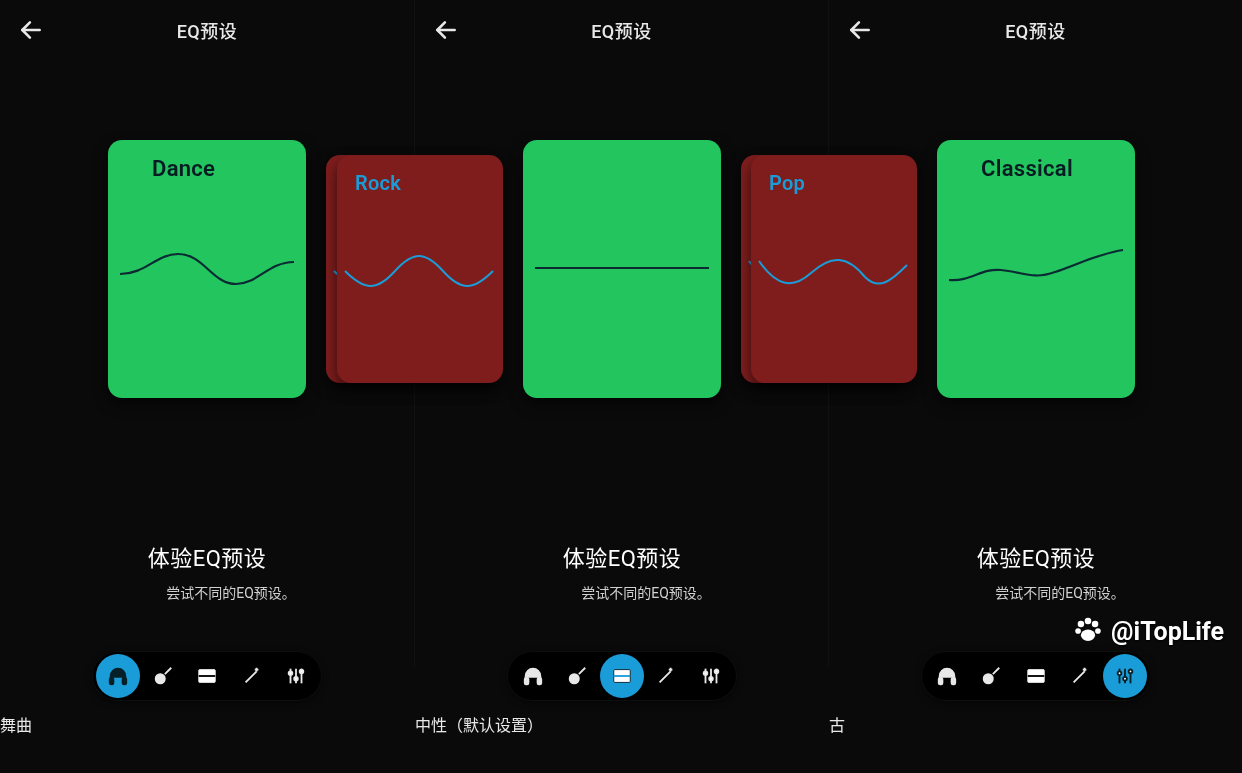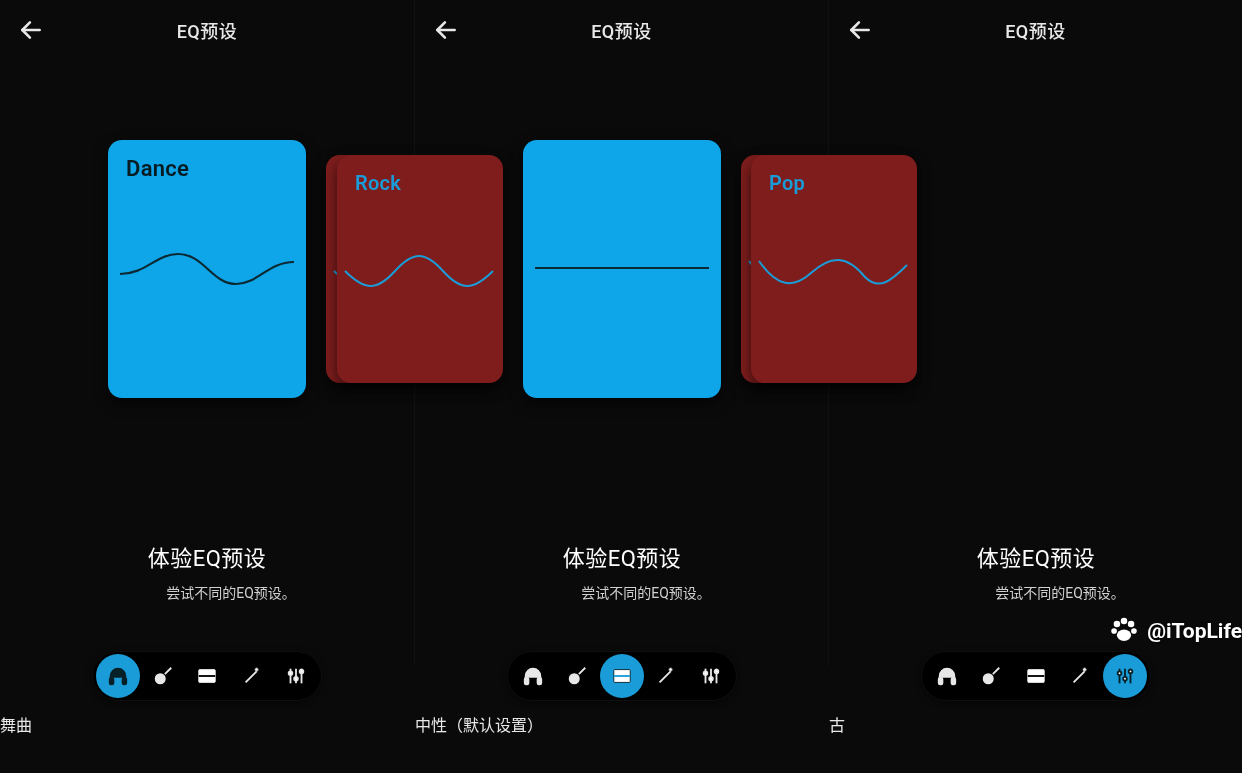--- a/index.html
+++ b/index.html
@@ -7,21 +7,21 @@
   .stage { display: flex; width: 1242px; height: 773px; }
   .screen { position: relative; width: 414px; height: 666px; }
   .screen + .screen { border-left: 1px solid rgba(255,255,255,0.03); }
 
   .header { position: relative; height: 60px; display: flex; align-items: center; justify-content: center; }
   .header .back { position: absolute; left: 16px; top: 50%; transform: translateY(-50%); width: 30px; height: 30px; display:flex; align-items:center; justify-content:center; cursor:pointer; }
   .header .title { font-size: 18px; color: #e8e8e8; font-weight: 500; letter-spacing: .5px; }
 
   .cards { position:absolute; top:140px; left:0; width:414px; height:280px; }
   .card { position:absolute; border-radius: 14px; box-shadow: 0 6px 14px rgba(0,0,0,0.6); }
-  .card.selected { background:#0ea5e9; width:198px; height:258px; top:0; }
+  .card.selected { background:#22c55e; width:198px; height:258px; top:0;padding-left:26px; }
   .card.side { background:#7f1d1d; width:166px; height:228px; top:15px; }
   .card .label { font-size:22px; font-weight:600; padding:16px 18px 0 18px; letter-spacing:.3px; }
   .card.selected .label { color:#071b22; }
   .card.side .label { color:#1a9cd8; font-size:20px; }
   .card svg.curve { position:absolute; left:0; right:0; }
   .card.selected svg.curve { top:92px; }
   .card.side svg.curve { top:82px; }
   .card.selected svg.curve path { stroke:#0b2a33; }
   .card.side svg.curve path { stroke:#1a9cd8; }
 
@@ -31,21 +31,21 @@
 
   .pillbar { position:absolute; left:50%; transform:translateX(-50%); top:651px; width:230px; height:50px; background:#000; border-radius:25px; box-shadow: inset 0 0 0 1px rgba(255,255,255,0.06), 0 2px 6px rgba(0,0,0,.5); display:flex; align-items:center; justify-content:space-between; padding:0 4px; }
   .pill-item { width:44px; height:44px; border-radius:22px; display:flex; align-items:center; justify-content:center; cursor:pointer; }
   .pill-item.active { background:#1a9cd8; }
   .pill-item svg { width:22px; height:22px; }
   .pill-item.active svg { stroke:#062028; fill:#062028; }
   .pill-item:not(.active) svg { stroke:#e8e8e8; fill:#e8e8e8; }
 
   .caption { position:absolute; left:0; width:414px; top:712px; font-size:16px; color:#e8e8e8; }
 
-  .watermark { position:absolute; right:0; bottom:18px; display:flex; align-items:center; gap:6px; color:#fff; font-size:21px; font-weight:700; text-shadow:0 1px 2px #000; }
+  .watermark { position:absolute; right:0; bottom:18px; display:flex; align-items:center; gap:6px; color:#fff; font-size:25px; font-weight:700; padding-right:18px; text-shadow:0 1px 2px #000; }
   .watermark .paw { width:34px; height:34px; }
 </style>
 </head>
 <body>
 
 <div class="stage">
 
   <div class="screen">
     <div class="header">
       <div class="back">
@@ -206,20 +206,26 @@
           </svg>
       </div>
       <div class="title">EQ预设</div>
     </div>
 
     <div class="cards">
       <div class="card side" style="left:-78px">
         <div class="label">Pop</div>
         <svg class="curve" width="166" height="72" viewBox="0 0 166 72">
             <path fill="none" stroke-width="2" d="M8,24 C26,50 42,52 60,36 C80,18 96,18 114,40 C128,54 140,44 156,28"></path>
+          </svg>
+      </div>
+      <div class="card selected" style="left:108px">
+        <div class="label">Classical</div>
+        <svg class="curve" width="198" height="72" viewBox="0 0 198 72">
+            <path fill="none" stroke-width="2.2" d="M12,48 C34,50 44,36 64,38 C86,40 96,48 118,40 C142,32 160,22 186,18"></path>
           </svg>
       </div>
     </div>
 
     <div class="promo">
       <div class="h">体验EQ预设</div>
       <div class="s">尝试不同的EQ预设。</div>
     </div>
 
     <div class="pillbar">

